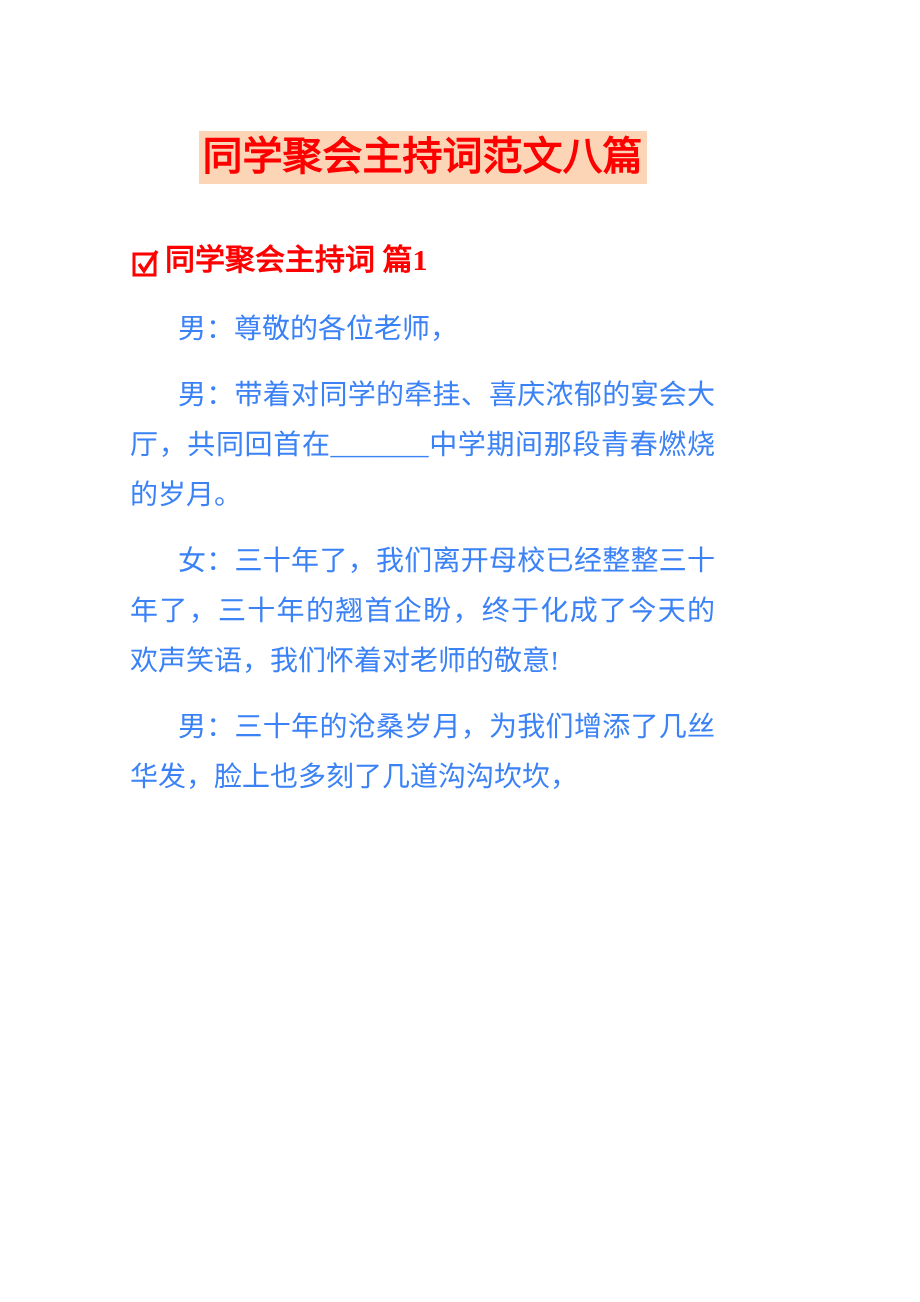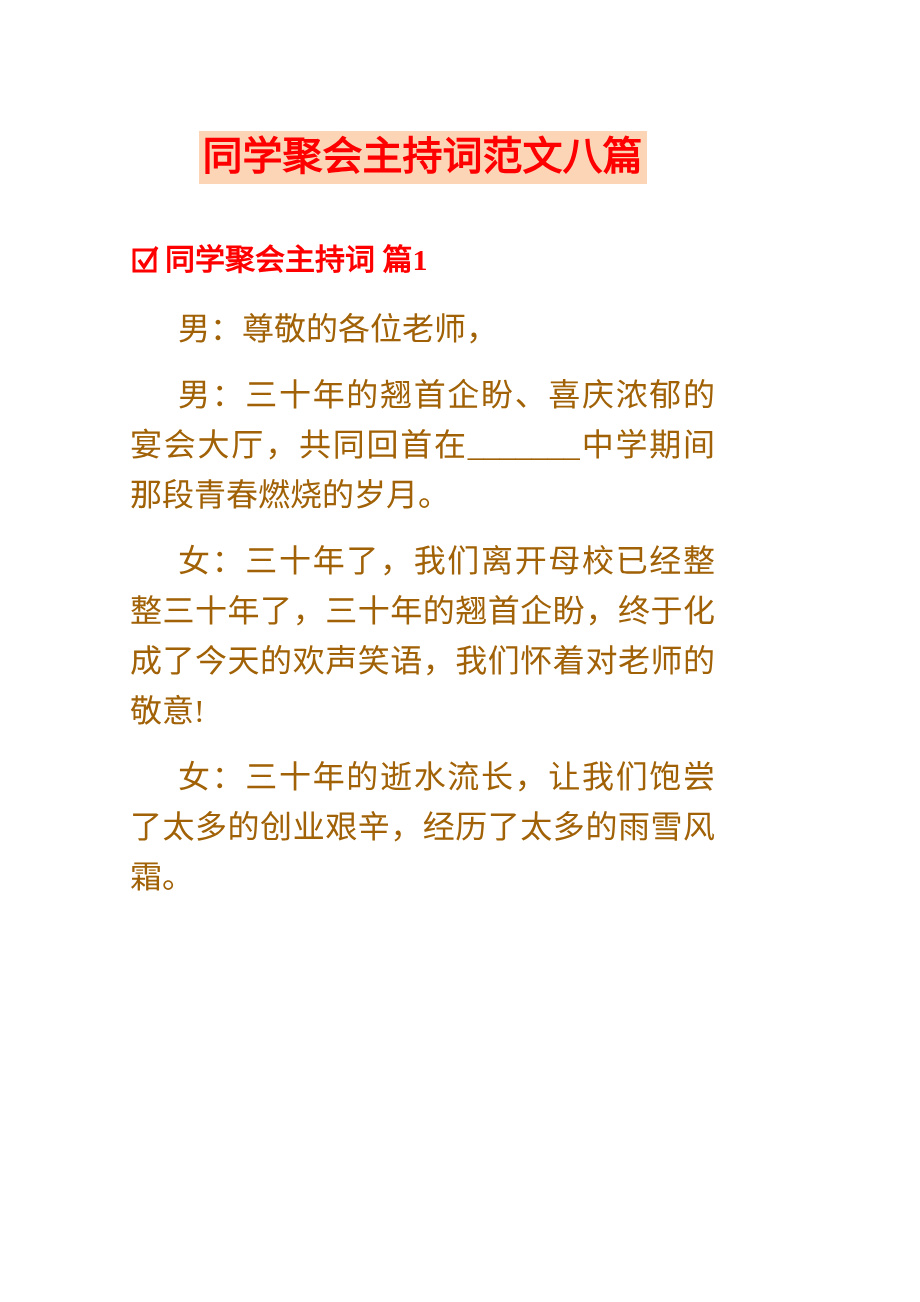--- a/index.html
+++ b/index.html
@@ -29,41 +29,41 @@
     color: #ff0000;
   }
   .doc-title .highlight {
     display: inline-block;
     background: #fbd5b5;
     padding: 6px 4px 7px 4px;
   }
   .section-heading {
     margin: 58px 0 0 0;
     display: flex;
-    align-items: flex-start;
+    align-items: flex-end;
     gap: 3px;
     font-size: 30px;
     line-height: 36px;
     font-weight: bold;
     color: #ff0000;
   }
   .checkbox-icon {
     display: inline-flex;
     width: 32px;
     height: 32px;
     flex: 0 0 auto;
   }
   .body-text {
     margin-top: 26px;
   }
   .body-text p {
     margin: 0 0 16px 0;
-    font-size: 32px;
+    font-size: 28px;
     line-height: 50px;
-    color: #a16207;
+    color: #3b82f6;
     text-align: justify;
     text-indent: 48px;
     letter-spacing: 0;
   }
 </style>
 </head>
 <body>
 
 <div class="page">
 
@@ -76,18 +76,18 @@
       <svg width="32" height="32" viewBox="0 0 32 32" xmlns="http://www.w3.org/2000/svg">
         <rect x="4" y="8" width="21" height="21" fill="none" stroke="#ff0000" stroke-width="3"></rect>
         <path d="M9 18 L14 25 L27 5" fill="none" stroke="#ff0000" stroke-width="3.5"></path>
       </svg>
     </span>
     <span>同学聚会主持词 篇1</span>
   </h2>
 
   <div class="body-text">
     <p>男：尊敬的各位老师，</p>
-    <p>男：三十年的翘首企盼、喜庆浓郁的宴会大厅，共同回首在_______中学期间那段青春燃烧的岁月。</p>
+    <p>男：带着对同学的牵挂、喜庆浓郁的宴会大厅，共同回首在_______中学期间那段青春燃烧的岁月。</p>
     <p>女：三十年了，我们离开母校已经整整三十年了，三十年的翘首企盼，终于化成了今天的欢声笑语，我们怀着对老师的敬意!</p>
-    <p>女：三十年的逝水流长，让我们饱尝了太多的创业艰辛，经历了太多的雨雪风霜。</p>
+    <p>男：三十年的沧桑岁月，为我们增添了几丝华发，脸上也多刻了几道沟沟坎坎，</p>
   </div>
 
 </div>
 
 </body></html>

